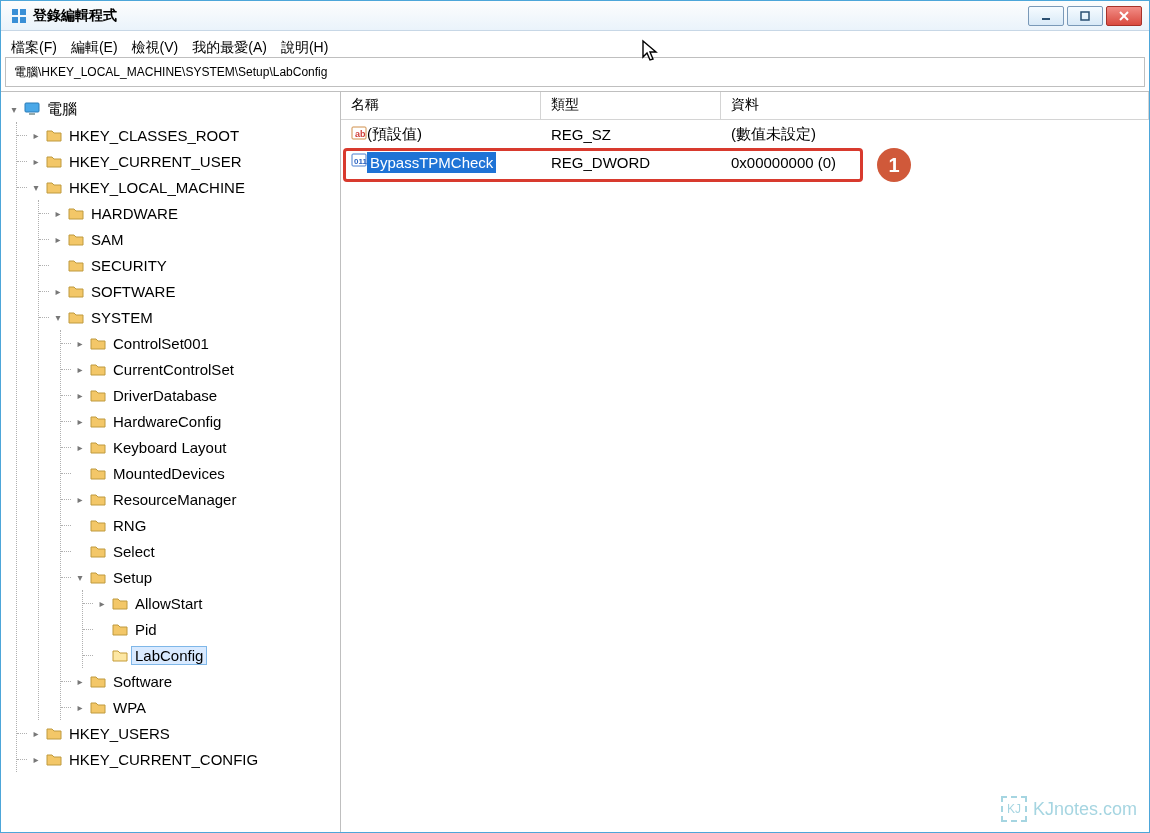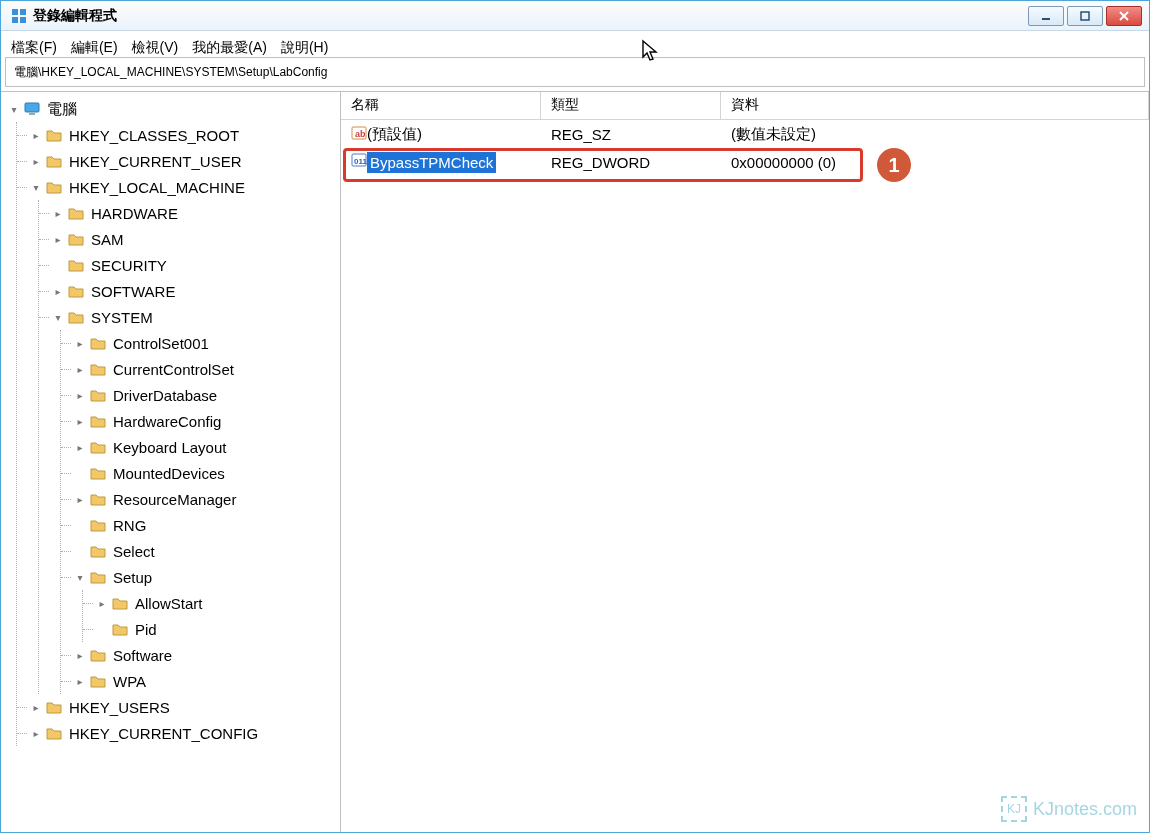--- a/index.html
+++ b/index.html
@@ -362,20 +362,31 @@
                             <div class="node-row">
                               <span class="toggle none">▸</span>
                               <span class="node-icon">
                                 <svg width="16" height="14">
                                   <path d="M1 3h5l2 2h7v8H1z" class="folder-svg"></path>
                                 </svg>
                               </span>
                               <span class="node-label">Pid</span>
                             </div>
                           </li>
+                        <li>
+                            <div class="node-row">
+                              <span class="toggle none">▸</span>
+                              <span class="node-icon">
+                                <svg width="16" height="14">
+                                  <path d="M1 3h5l2 2h7v8H1z" class="folder-open-svg"></path>
+                                </svg>
+                              </span>
+                              <span class="node-label selected">LabConfig</span>
+                            </div>
+                          </li>
                       </ul>
                     </li>
                     <li>
                         <div class="node-row">
                           <span class="toggle">▸</span>
                           <span class="node-icon">
                             <svg width="16" height="14">
                               <path d="M1 3h5l2 2h7v8H1z" class="folder-svg"></path>
                             </svg>
                           </span>

